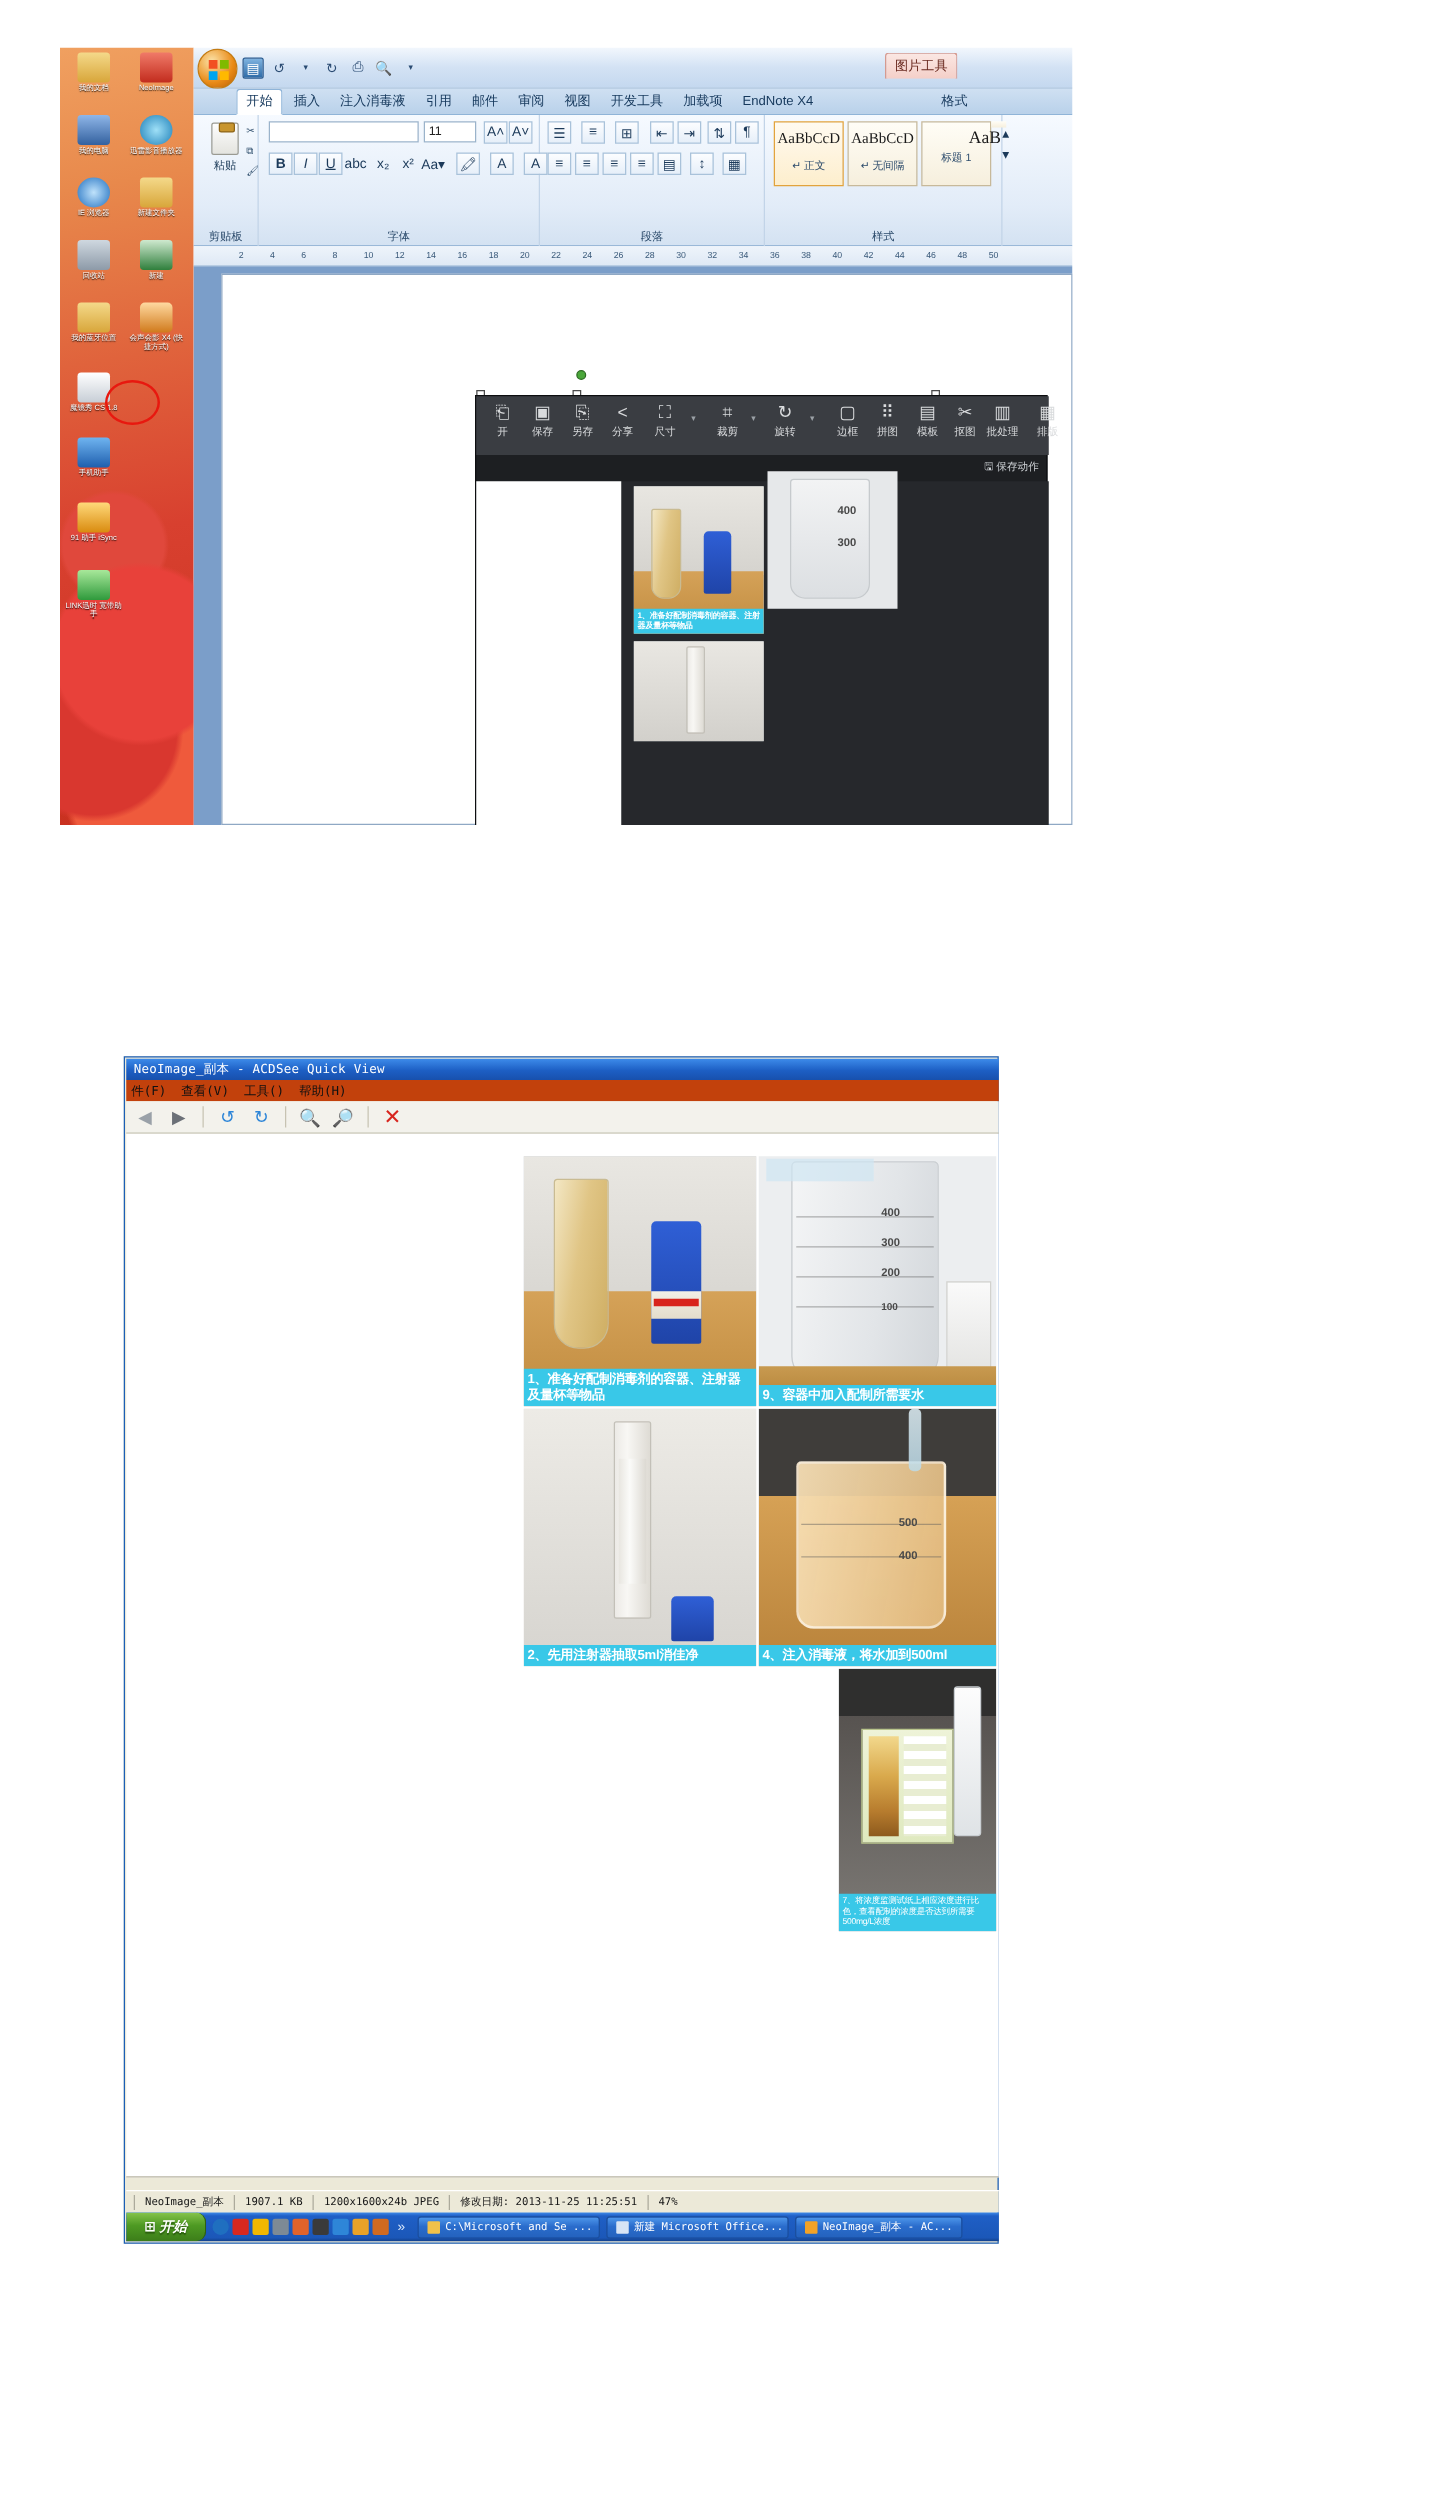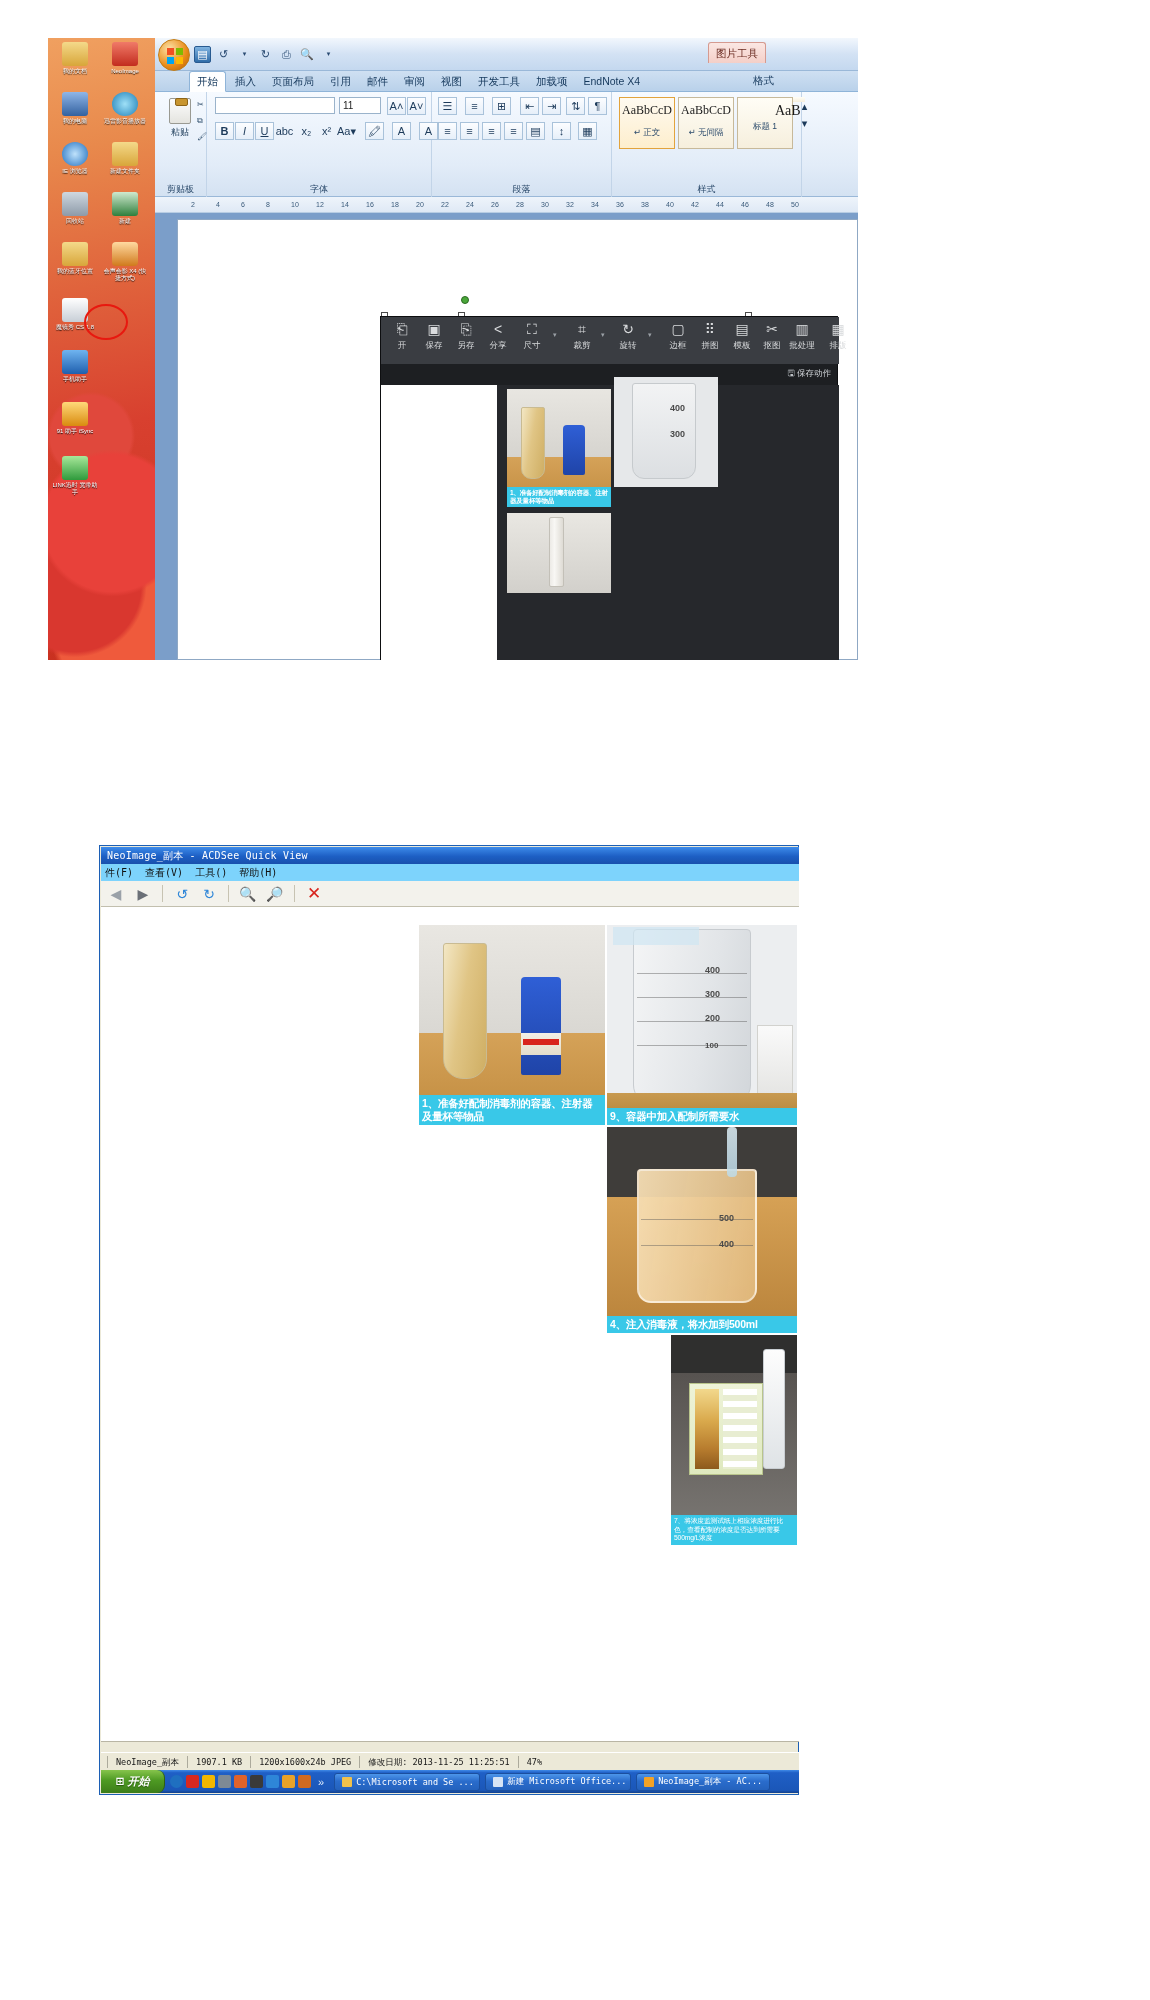--- a/index.html
+++ b/index.html
@@ -123,21 +123,21 @@
 
   
   #shot-bot{ position:absolute; left:99px; top:845px; width:700px; height:1164px; }
   .acd{ position:absolute; left:0; top:0; width:700px; height:950px;
         background:#ece9d8; border:1px solid #1c5fb5; }
   .acd-title{ position:absolute; left:1px; top:1px; width:698px; height:17px;
      background:linear-gradient(#3d8bea,#1d5fc4 55%,#1850ad);
      color:#fff; font-family:"DejaVu Sans Mono","Liberation Mono",monospace;
      font-size:10px; line-height:17px; padding-left:6px; letter-spacing:.2px; }
   .acd-menu{ position:absolute; left:1px; top:18px; width:698px; height:17px;
-     background:#7dd3fc; font-family:"DejaVu Sans Mono","Liberation Mono",monospace;
+     background:#c2410c; font-family:"DejaVu Sans Mono","Liberation Mono",monospace;
      font-size:10px; color:#111; display:flex; align-items:center; gap:12px; padding-left:4px; }
   .acd-tb{ position:absolute; left:1px; top:35px; width:698px; height:26px;
      background:#f3f2ec; border-bottom:1px solid #c2bfae; display:flex; align-items:center; gap:5px;
      padding-left:4px; }
   .tbi{ width:22px; height:22px; display:flex; align-items:center; justify-content:center;
      font-size:14px; }
   .tb-sep{ width:1px; height:17px; background:#c7c3b2; margin:0 3px; }
   .acd-view{ position:absolute; left:1px; top:61px; width:698px; height:835px;
      background:#fff; border-bottom:1px solid #b9b5a4; }
   .acd-status{ position:absolute; left:1px; bottom:24px; width:698px; height:18px;
@@ -264,21 +264,21 @@
         <span class="qi">⎙</span>
         <span class="qi">🔍</span>
         <span class="qi" style="font-size:7px;">▾</span>
       </div>
       <div class="ctx-tab">图片工具</div>
     </div>
 
     <div class="tabs">
       <div class="t active">开始</div>
       <div class="t">插入</div>
-      <div class="t">页面布局</div>
+      <div class="t">注入消毒液</div>
       <div class="t">引用</div>
       <div class="t">邮件</div>
       <div class="t">审阅</div>
       <div class="t">视图</div>
       <div class="t">开发工具</div>
       <div class="t">加载项</div>
       <div class="t">EndNote X4</div>
     </div>
     <div class="ctx-fmt">格式</div>
 
@@ -527,20 +527,27 @@
           <div class="bignum" style="left:98px;top:40px;">400</div>
           <div class="bignum" style="left:98px;top:64px;">300</div>
           <div class="bignum" style="left:98px;top:88px;">200</div>
           <div class="bignum" style="left:98px;top:116px;font-size:8px;">100</div>
           <div style="position:absolute;left:6px;top:2px;width:86px;height:18px;background:#cfe6f2;opacity:.7;"></div>
           <div style="position:absolute;left:150px;top:100px;width:36px;height:74px;background:linear-gradient(#fafafa,#e4e4e2);border:1px solid #d2d2ce;"></div>
           <div class="ph-desk" style="height:16%;background:linear-gradient(#c89a50,#b07f34);"></div>
           <div class="cap">9、容器中加入配制所需要水</div>
         </div>
 
+        <div class="cellph" style="left:0;top:202px;width:186px;height:206px;background:#e6e4df;">
+          <div style="position:absolute;inset:0;background:linear-gradient(#edebe6,#d6d4cf);"></div>
+          <div class="syringe" style="left:72px;top:10px;width:30px;height:158px;"></div>
+          <div style="position:absolute;left:76px;top:40px;width:22px;height:100px;background:linear-gradient(90deg,#e8e6e0,#fbfbf9 40%,#dcd9d2);"></div>
+          <div class="bluebottle" style="left:118px;top:150px;width:34px;height:36px;"></div>
+          <div class="cap">2、先用注射器抽取5ml消佳净</div>
+        </div>
 
         <div class="cellph" style="left:188px;top:202px;width:190px;height:206px;">
           <div style="position:absolute;inset:0;background:linear-gradient(#3f3d3a 0 34%,#d6a155 34%,#b8823a 100%);"></div>
           <div style="position:absolute;left:30px;top:42px;width:120px;height:134px;background:linear-gradient(100deg,rgba(246,222,180,.95),rgba(226,186,126,.92));border:2px solid rgba(255,255,255,.55);border-radius:4px 4px 14px 14px;"></div>
           <div class="beakerline" style="top:92px;left:34px;width:112px;"></div>
           <div class="beakerline" style="top:118px;left:34px;width:112px;"></div>
           <div class="bignum" style="left:112px;top:86px;">500</div>
           <div class="bignum" style="left:112px;top:112px;">400</div>
           <div class="water" style="left:120px;top:0;width:10px;height:50px;border-radius:4px;opacity:.85;"></div>
           <div class="cap">4、注入消毒液，将水加到500ml</div>

